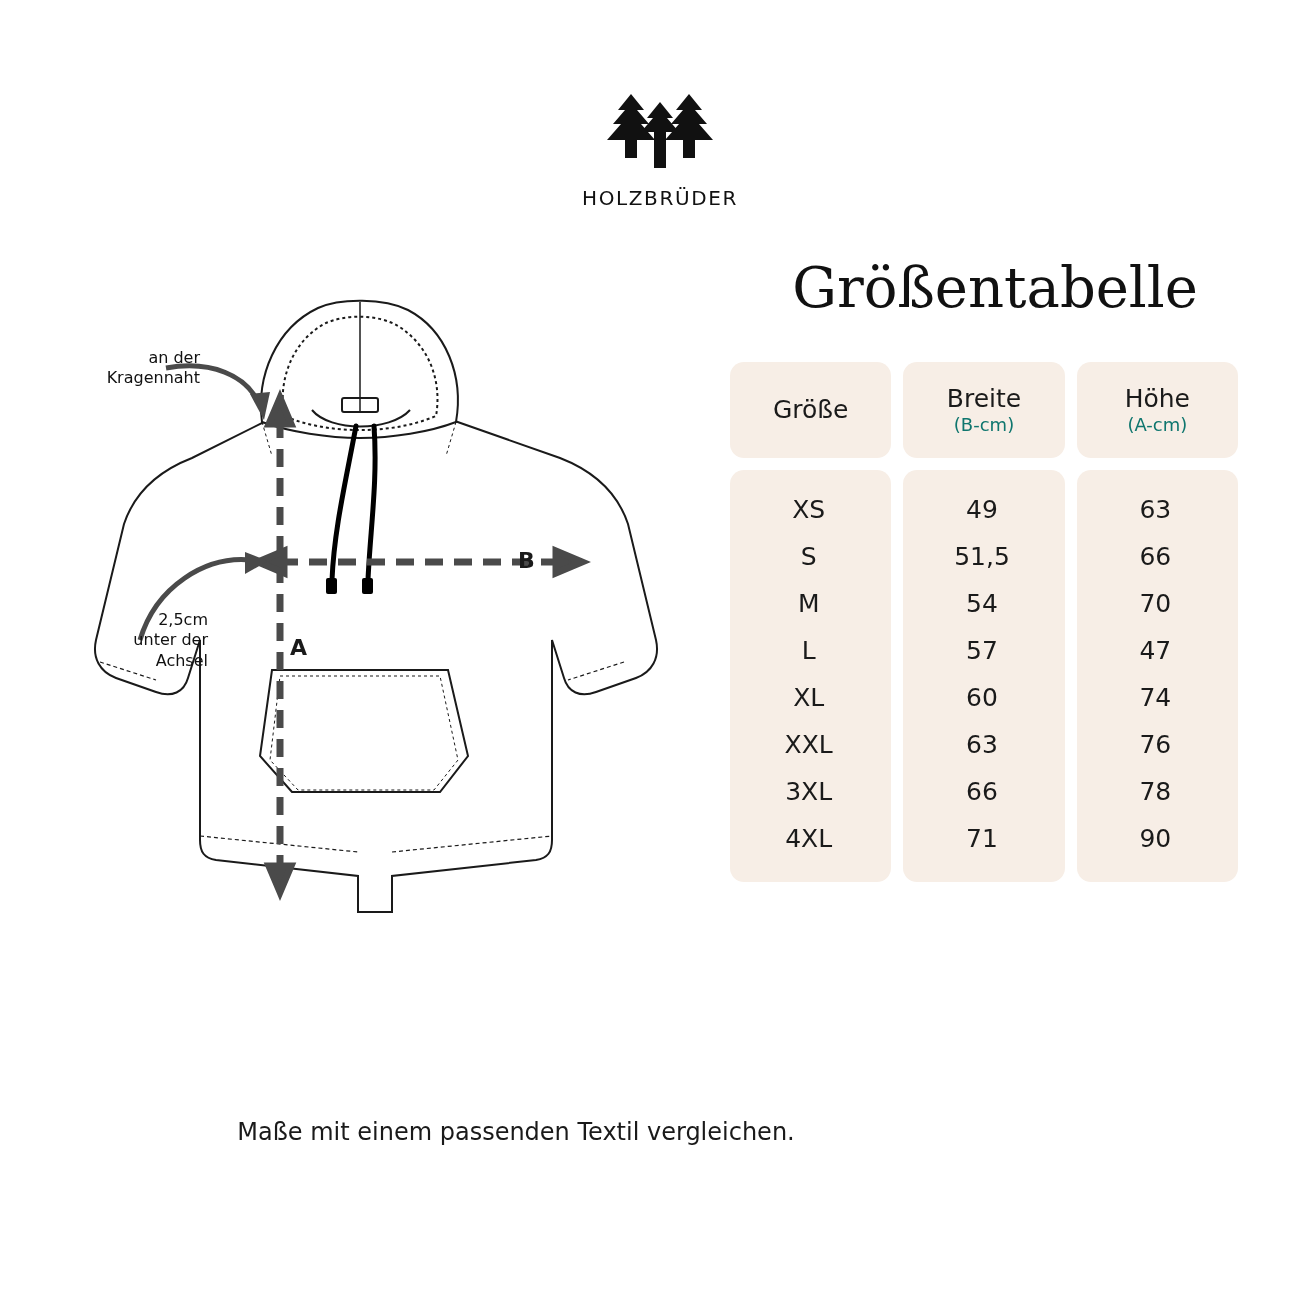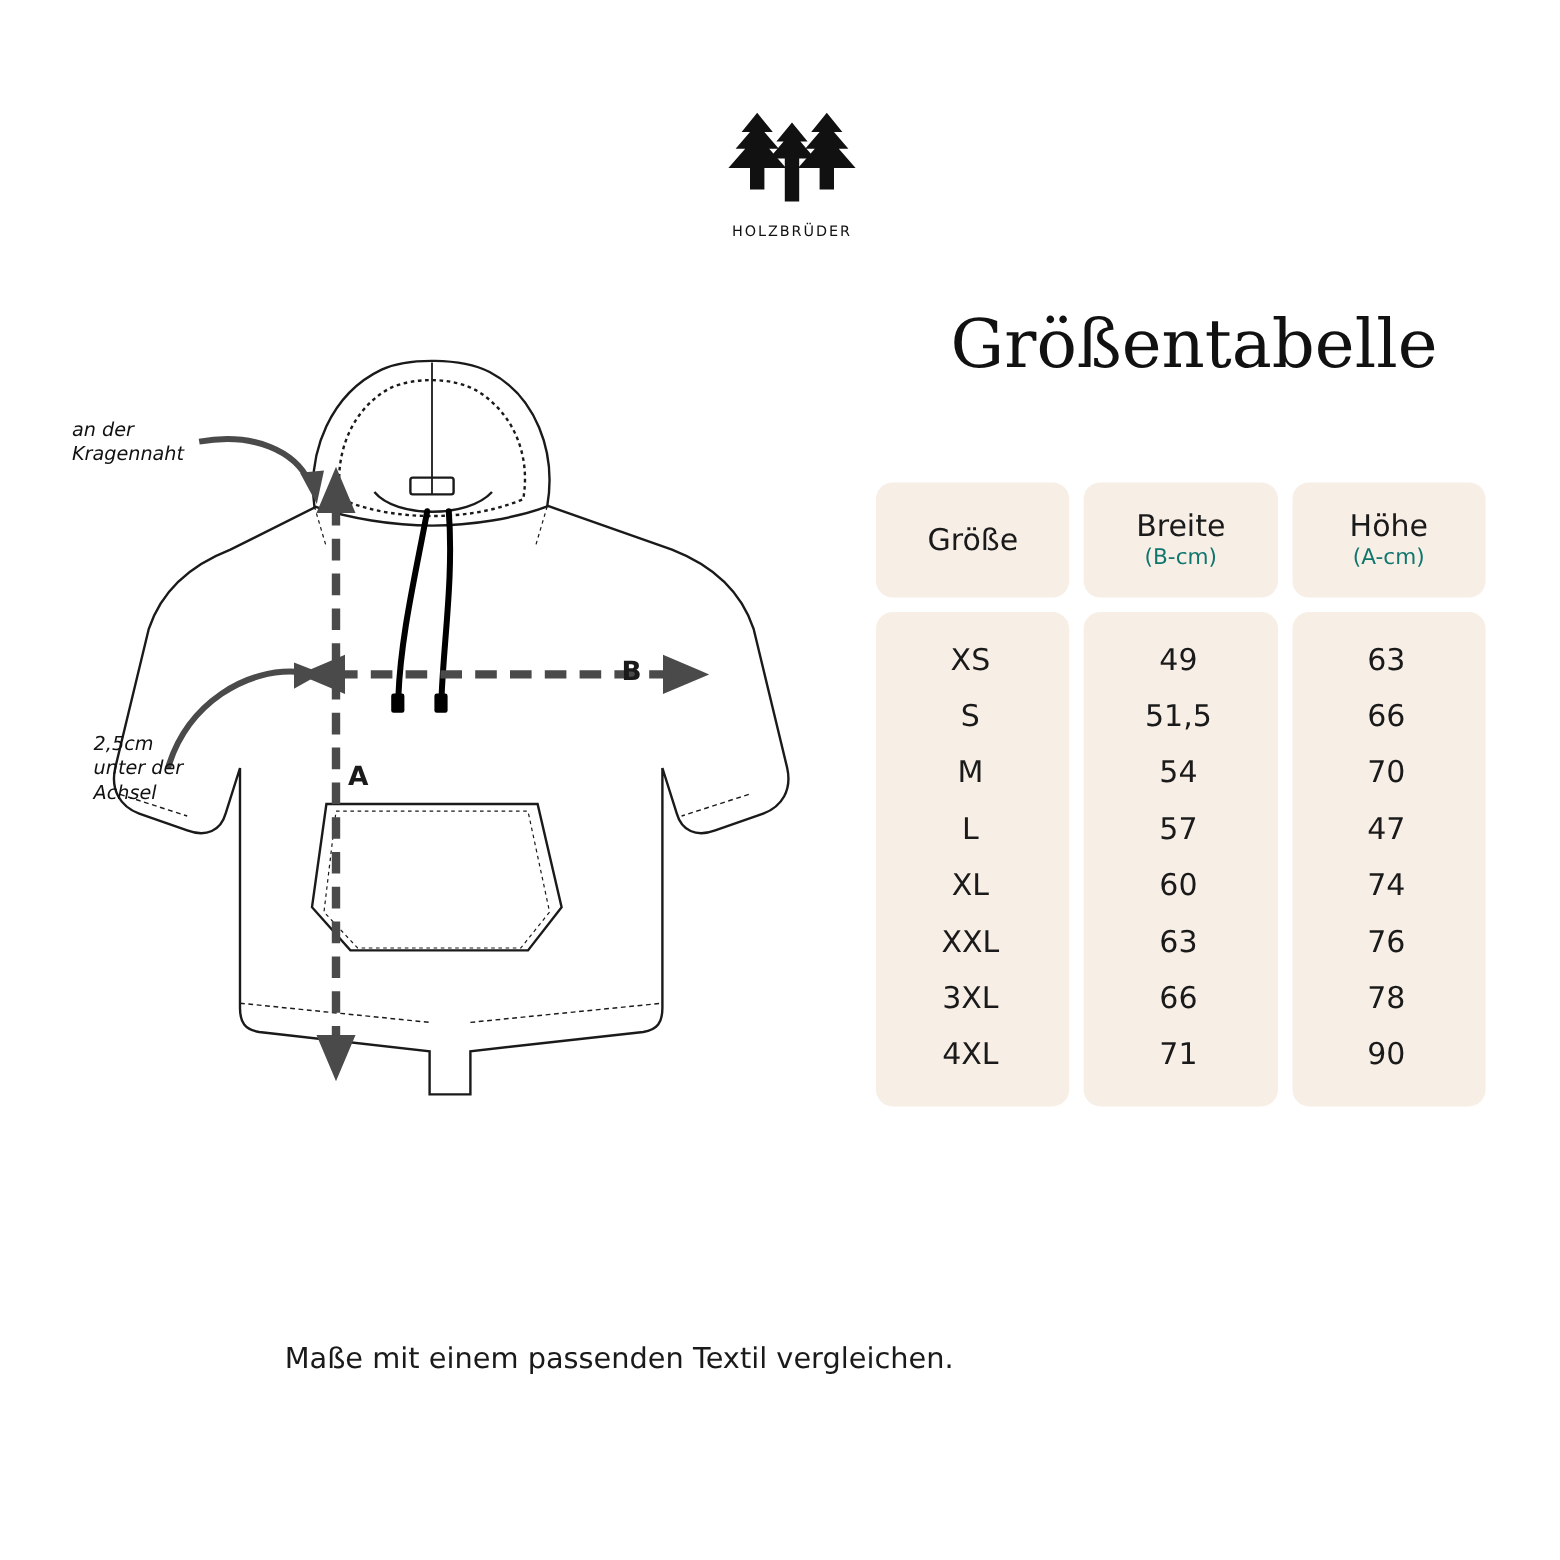--- a/index.html
+++ b/index.html
@@ -25,21 +25,21 @@
     text-align: center;
   }
   .brand-mark {
     width: 150px;
     height: 100px;
     margin: 0 auto;
     display: block;
   }
   .brand-name {
     margin-top: 6px;
-    font-size: 12px;
+    font-size: 20px;
     letter-spacing: 1.6px;
     color: #111;
     font-family: "DejaVu Sans", "Liberation Sans", sans-serif;
   }
 
   
   .title {
     position: absolute;
     left: 735px;
     top: 255px;
@@ -58,21 +58,20 @@
     top: 362px;
     width: 508px;
     display: flex;
     gap: 12px;
   }
   .col {
     flex: 1;
     display: flex;
     flex-direction: column;
     gap: 12px;
-    margin-top: 40px;
   }
   .col-head {
     background: #f7eee6;
     border-radius: 14px;
     height: 96px;
     display: flex;
     flex-direction: column;
     align-items: center;
     justify-content: center;
     text-align: center;
@@ -121,22 +120,21 @@
     left: 40px;
     top: 280px;
     width: 640px;
     height: 660px;
   }
   .annot {
     position: absolute;
     font-size: 16px;
     line-height: 1.28;
     color: #111;
-    text-align: left;
-    font-style: italic;
+    text-align: right;
   }
   .annot-collar { left: 20px; top: 68px; width: 140px; }
   .annot-armpit { left: 38px; top: 330px; width: 130px; }
   .dim-label {
     position: absolute;
     font-size: 22px;
     font-weight: bold;
     color: #1a1a1a;
   }
   .dim-a { left: 250px; top: 355px; }

